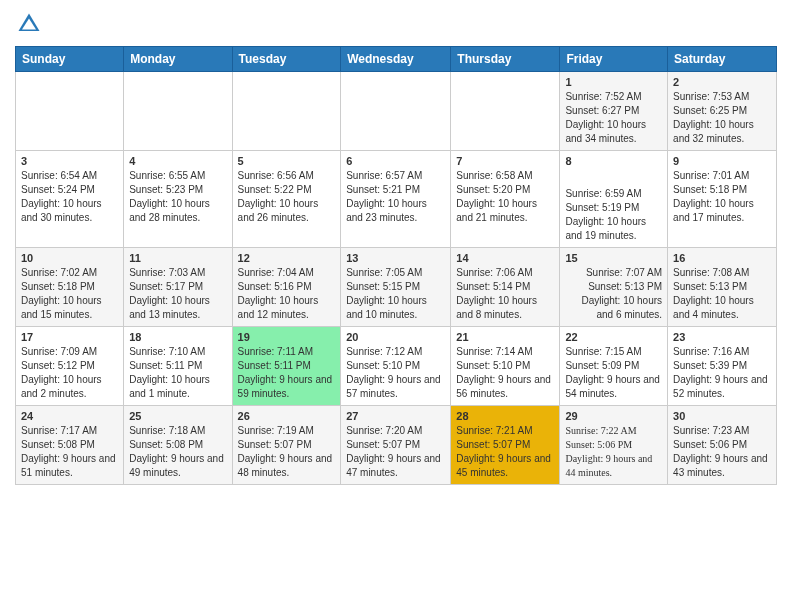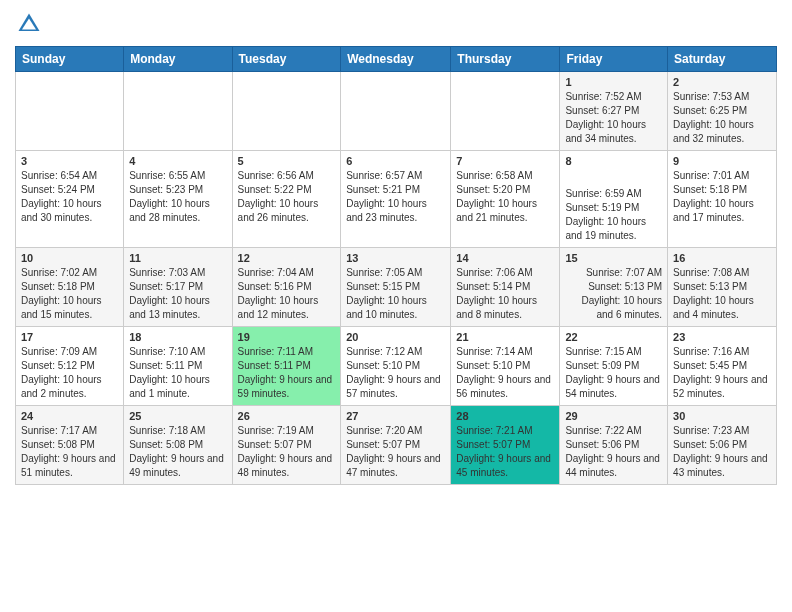--- a/index.html
+++ b/index.html
@@ -263,21 +263,21 @@
         </td>
         <td style="background: rgb(255, 255, 255);">
           <span class="day-num">22</span>
           <div class="day-info" style="white-space: pre-line;">Sunrise: 7:15 AM
 Sunset: 5:09 PM
 Daylight: 9 hours and 54 minutes.</div>
         </td>
         <td style="background: rgb(255, 255, 255);">
           <span class="day-num">23</span>
           <div class="day-info" style="white-space: pre-line;">Sunrise: 7:16 AM
-Sunset: 5:45 PM
+Sunset: 5:39 PM
 Daylight: 9 hours and 52 minutes.</div>
         </td>
       </tr>
       <tr>
         <td style="background: rgb(245, 245, 245);">
           <span class="day-num">24</span>
           <div class="day-info" style="white-space: pre-line;">Sunrise: 7:17 AM
 Sunset: 5:08 PM
 Daylight: 9 hours and 51 minutes.</div>
         </td>
@@ -292,29 +292,29 @@
           <div class="day-info" style="white-space: pre-line;">Sunrise: 7:19 AM
 Sunset: 5:07 PM
 Daylight: 9 hours and 48 minutes.</div>
         </td>
         <td style="background: rgb(245, 245, 245);">
           <span class="day-num">27</span>
           <div class="day-info" style="white-space: pre-line;">Sunrise: 7:20 AM
 Sunset: 5:07 PM
 Daylight: 9 hours and 47 minutes.</div>
         </td>
-        <td style="background: #14b8a6;">
+        <td style="background: #eab308;">
           <span class="day-num">28</span>
           <div class="day-info" style="white-space: pre-line;">Sunrise: 7:21 AM
 Sunset: 5:07 PM
 Daylight: 9 hours and 45 minutes.</div>
         </td>
         <td style="background: rgb(245, 245, 245);">
           <span class="day-num">29</span>
-          <div class="day-info" style="white-space: pre-line;">Sunrise: 7:22 AM
+          <div class="day-info" style="white-space: pre-line; font-family: Liberation Serif, serif;">Sunrise: 7:22 AM
 Sunset: 5:06 PM
 Daylight: 9 hours and 44 minutes.</div>
         </td>
         <td style="background: rgb(245, 245, 245);">
           <span class="day-num">30</span>
           <div class="day-info" style="white-space: pre-line;">Sunrise: 7:23 AM
 Sunset: 5:06 PM
 Daylight: 9 hours and 43 minutes.</div>
         </td>
       </tr>

